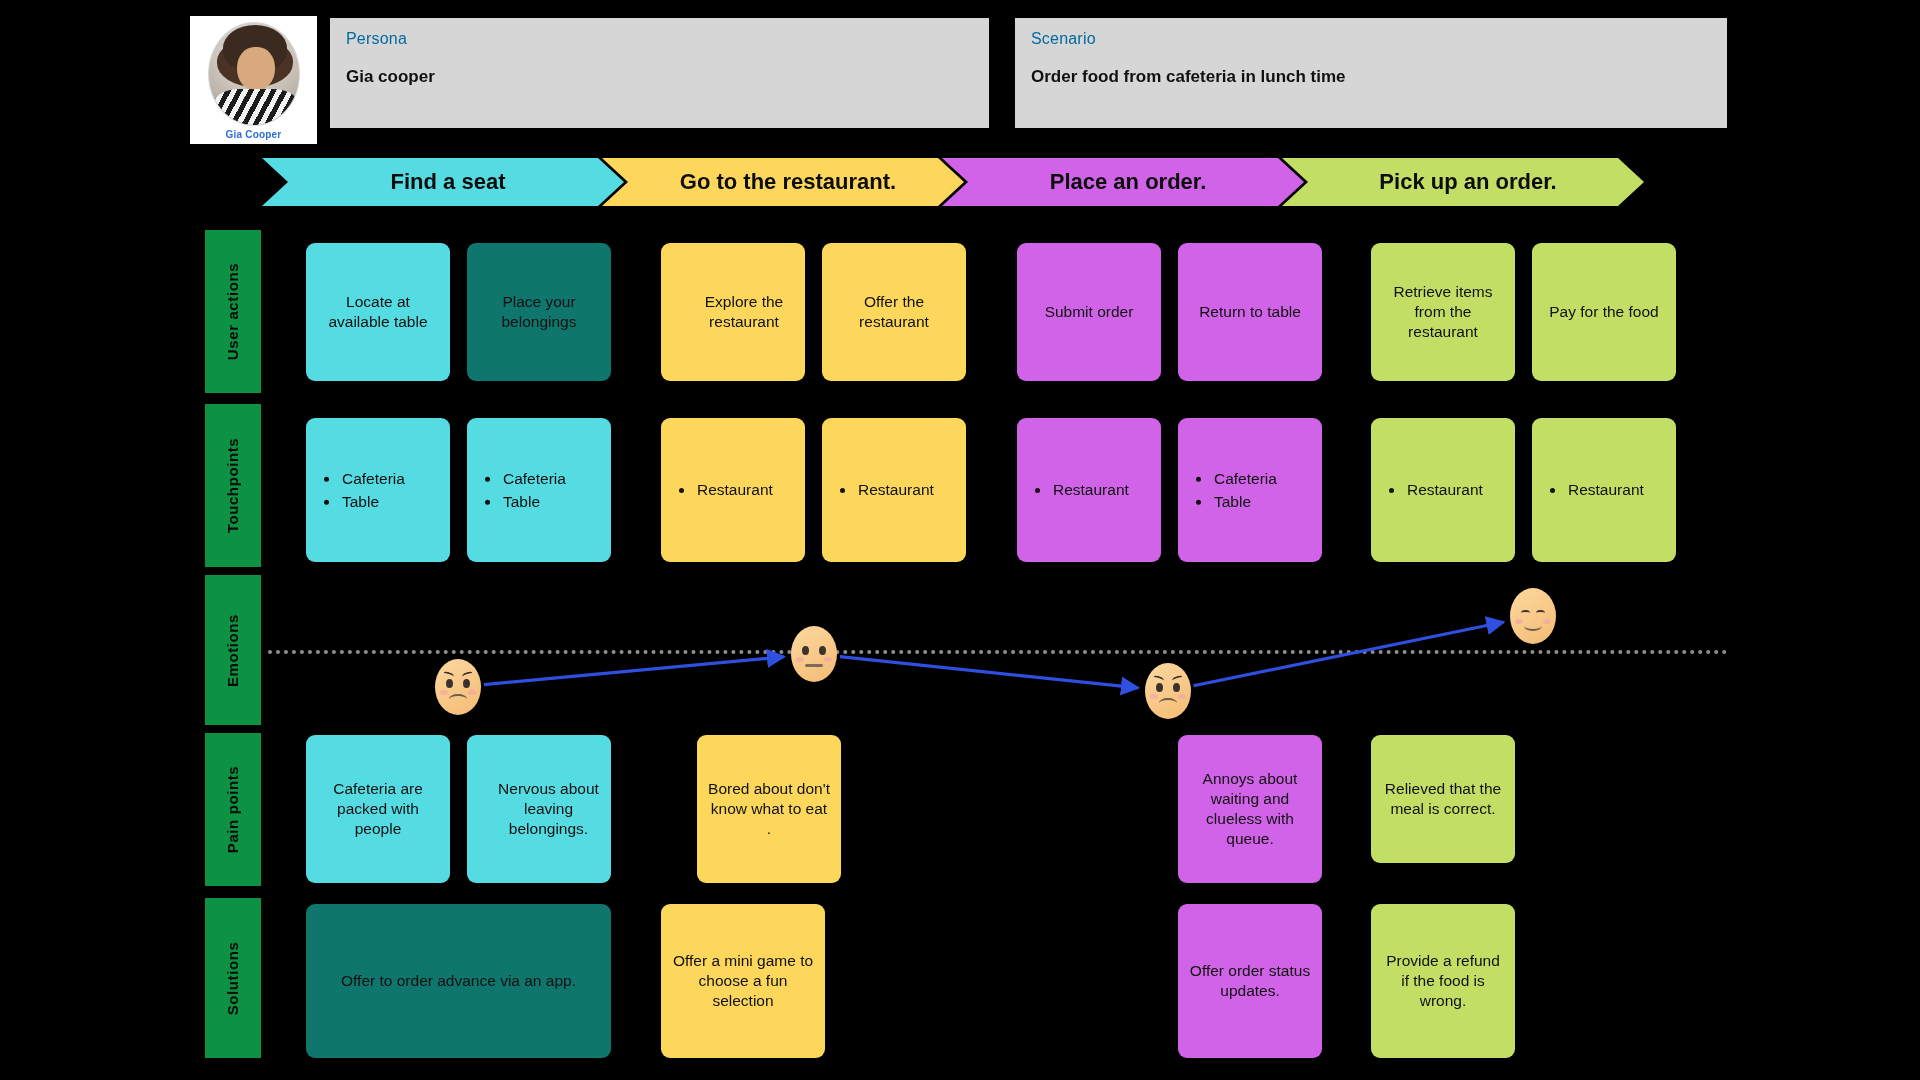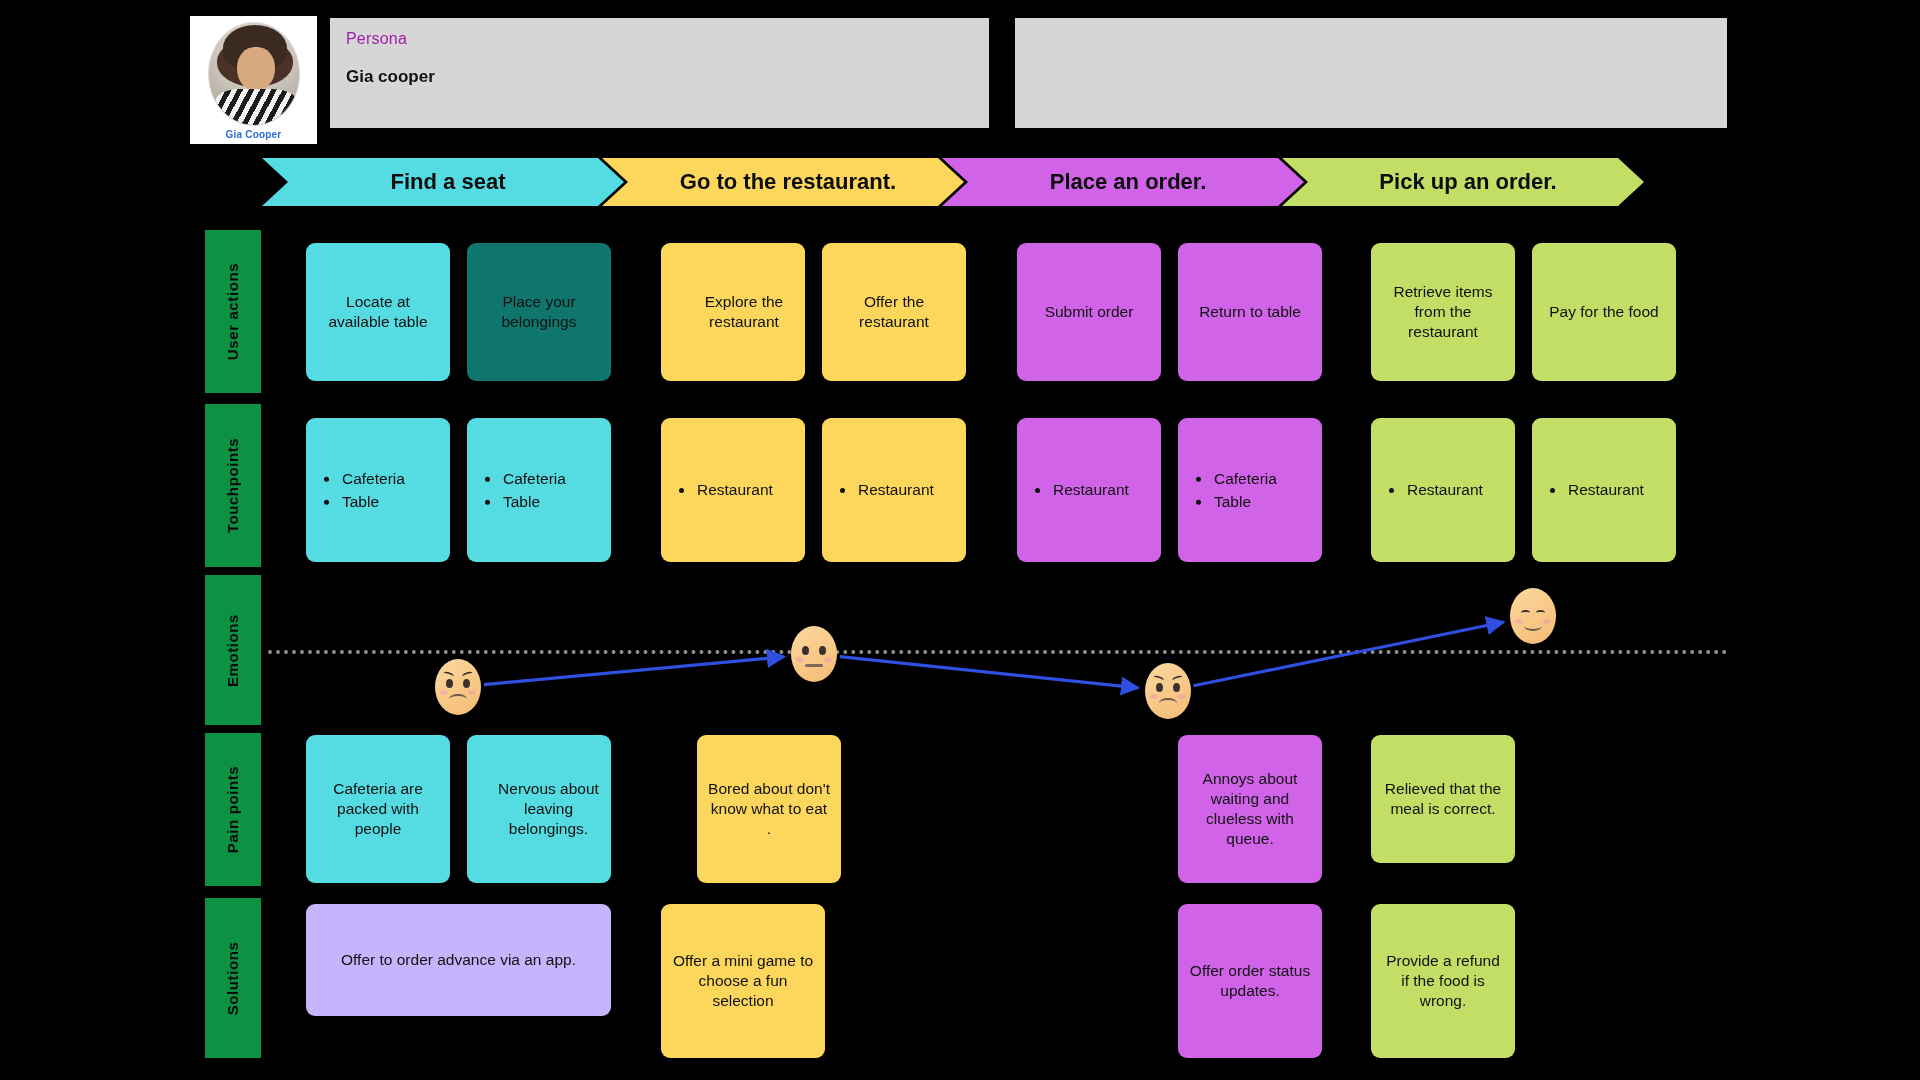--- a/index.html
+++ b/index.html
@@ -50,21 +50,21 @@
     margin-top: 3px; letter-spacing: .2px;
   }
 
   .meta-box {
     position: absolute; top: 18px; height: 110px;
     background: #d6d6d6; padding: 12px 16px;
   }
   #persona-box  { left: 330px;  width: 659px; }
   #scenario-box { left: 1015px; width: 712px; }
   .meta-label {
-    font-size: 16px; color: #a21caf; font-weight: normal; letter-spacing: .2px;
+    font-size: 16px; color: #0369a1; font-weight: normal; letter-spacing: .2px;
   }
   .meta-value {
     font-size: 17px; color: #111; font-weight: bold; margin-top: 19px;
   }
 
   
   #phases { position: absolute; left: 262px; top: 158px; height: 48px; }
   .chev {
     position: absolute; top: 0; height: 48px;
     display: flex; align-items: center; justify-content: center;
@@ -166,20 +166,22 @@
     </div>
     <div class="persona-caption">Gia Cooper</div>
   </div>
 
   <div class="meta-box" id="persona-box">
     <div class="meta-label">Persona</div>
     <div class="meta-value">Gia cooper</div>
   </div>
 
   <div class="meta-box" id="scenario-box">
+    <div class="meta-label">Scenario</div>
+    <div class="meta-value">Order food from cafeteria in lunch time</div>
   </div>
 
   <div id="phases">
       <div class="chev" style="left: 0px; width: 362px; background: rgb(85, 220, 227); z-index: 10;">
         <span>Find a seat</span>
       </div>
       <div class="chev" style="left: 340px; width: 362px; background: rgb(252, 215, 91); z-index: 9;">
         <span>Go to the restaurant.</span>
       </div>
       <div class="chev" style="left: 680px; width: 362px; background: rgb(209, 99, 232); z-index: 8;">
@@ -284,21 +286,21 @@
       </div>
       <div class="card" style="left: 661px; top: 735px; width: 144px; height: 148px; background: rgb(252, 215, 91); margin-left: 36px;">
         <span>Bored about don't know what to eat .</span>
       </div>
       <div class="card" style="left: 1178px; top: 735px; width: 144px; height: 148px; background: rgb(209, 99, 232);">
         <span>Annoys about waiting and clueless with queue.</span>
       </div>
       <div class="card" style="left: 1371px; top: 735px; width: 144px; height: 128px; background: rgb(195, 222, 100); padding-left: 10px;">
         <span>Relieved that the meal is correct.</span>
       </div>
-      <div class="card" style="left: 306px; top: 904px; width: 305px; height: 112px; background: #c4b5fd;">
+      <div class="card" style="left: 306px; top: 904px; width: 305px; height: 154px; background: #0f766e;">
         <span>Offer to order advance via an app.</span>
       </div>
       <div class="card" style="left: 661px; top: 904px; width: 164px; height: 154px; background: rgb(252, 215, 91);">
         <span>Offer a mini game to choose a fun selection</span>
       </div>
       <div class="card" style="left: 1178px; top: 904px; width: 144px; height: 154px; background: rgb(209, 99, 232);">
         <span>Offer order status updates.</span>
       </div>
       <div class="card" style="left: 1371px; top: 904px; width: 144px; height: 154px; background: rgb(195, 222, 100);">
         <span>Provide a refund if the food is wrong.</span>

